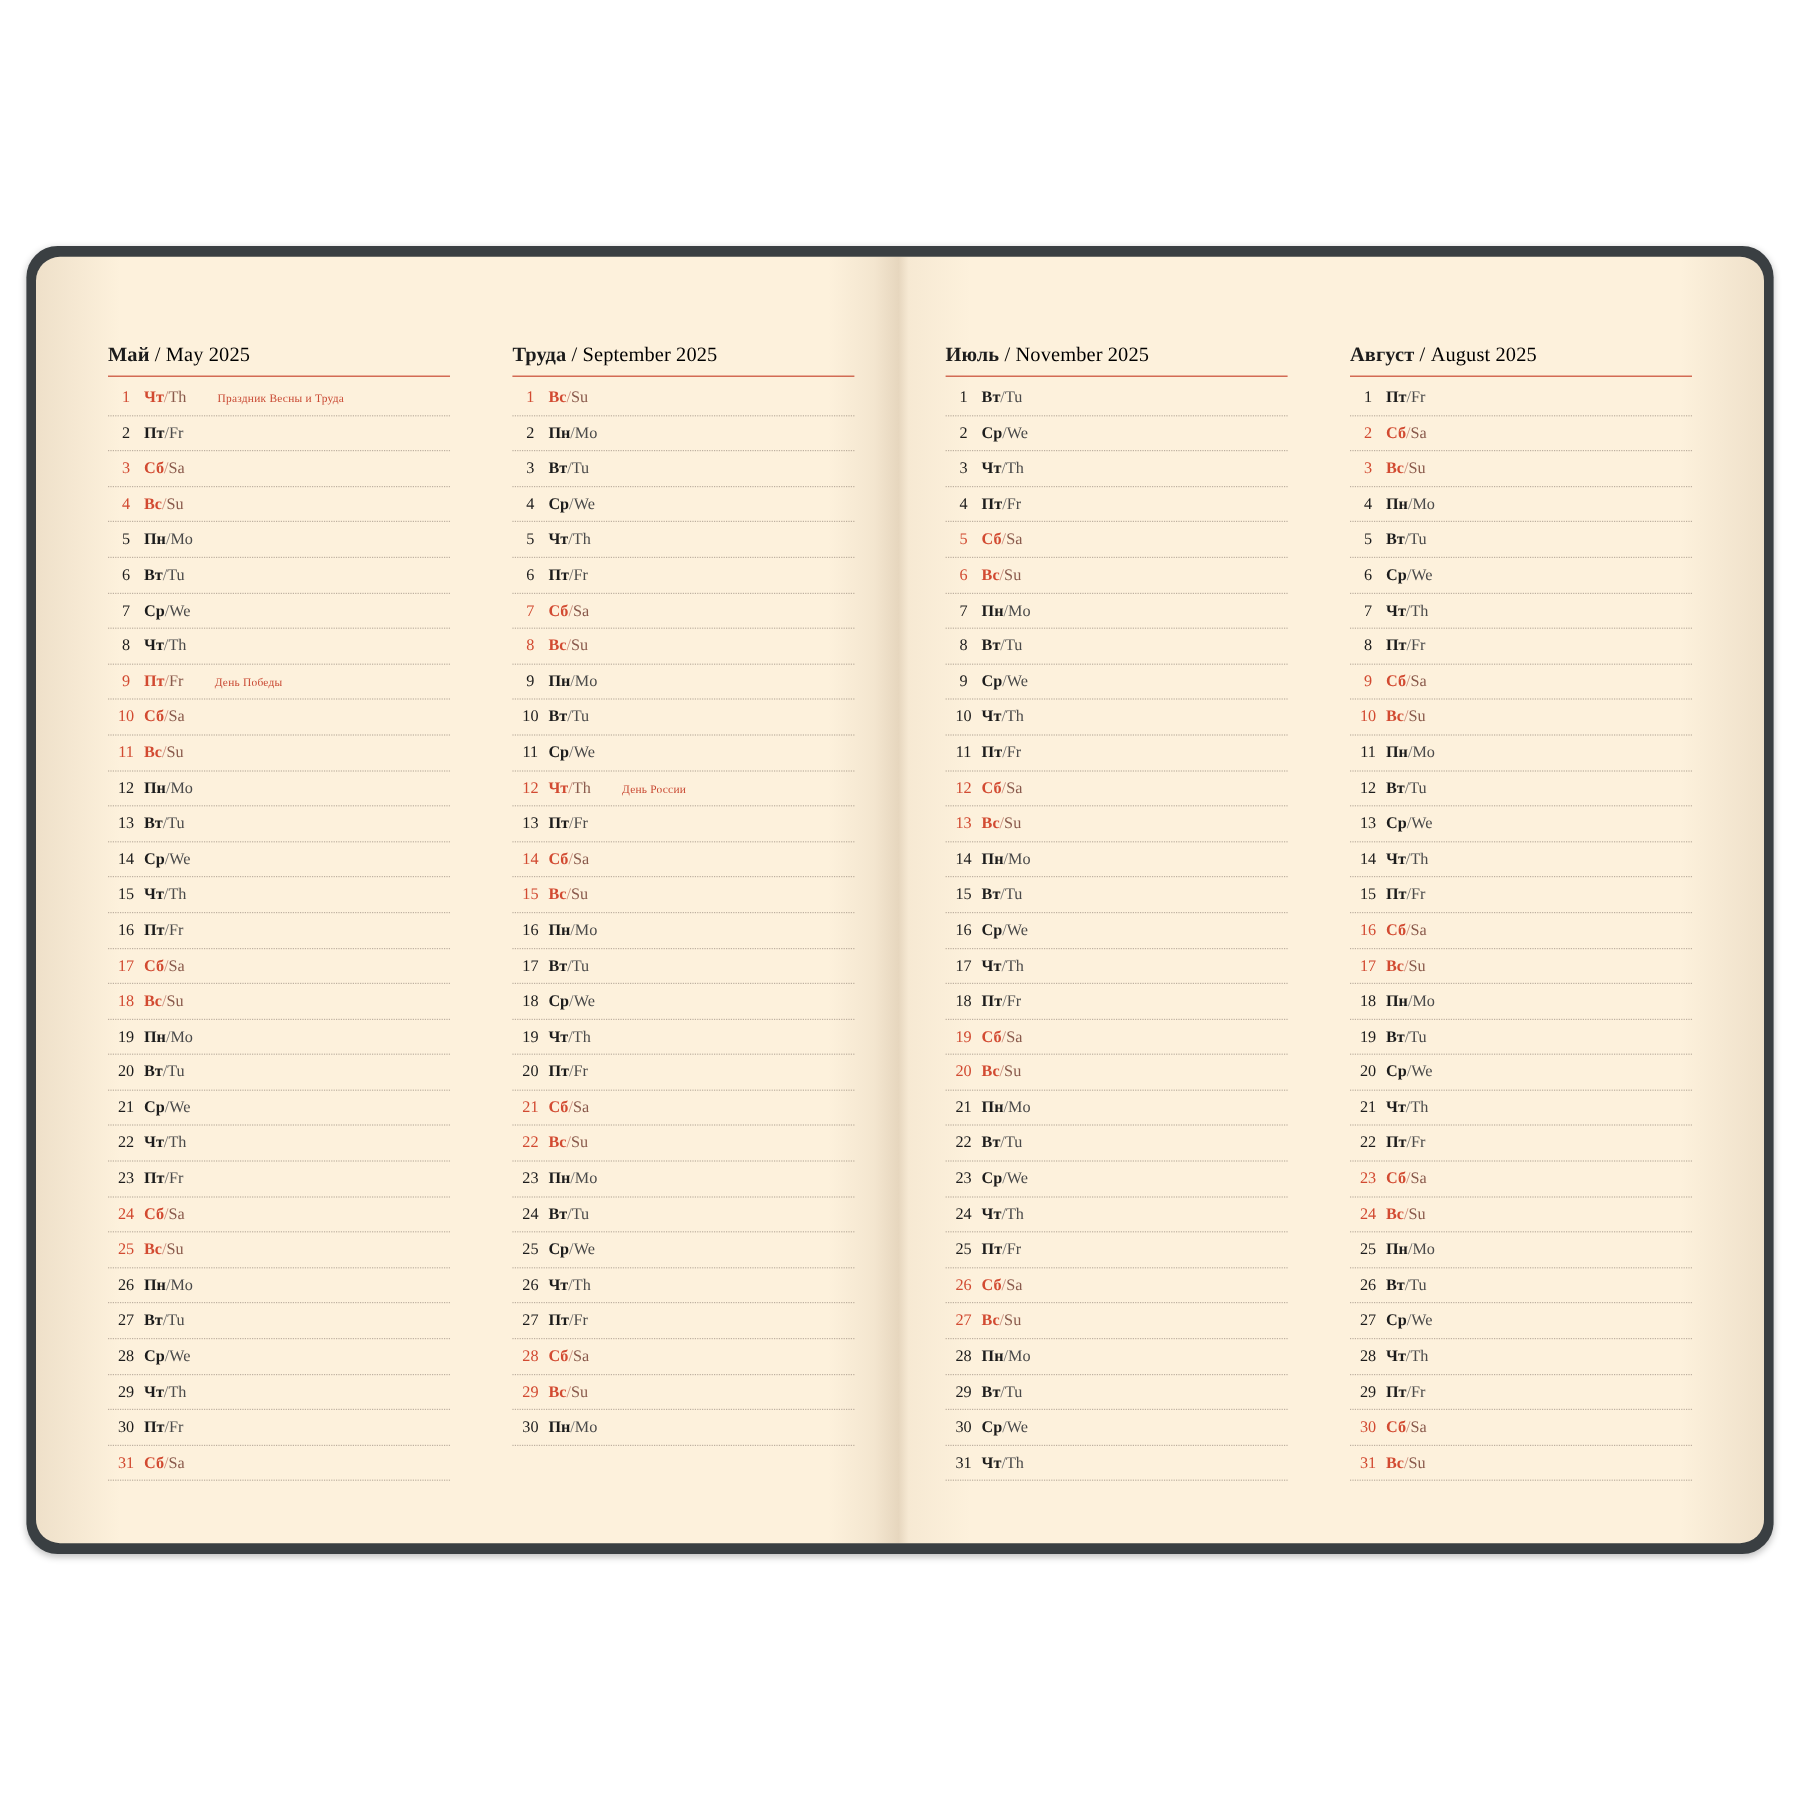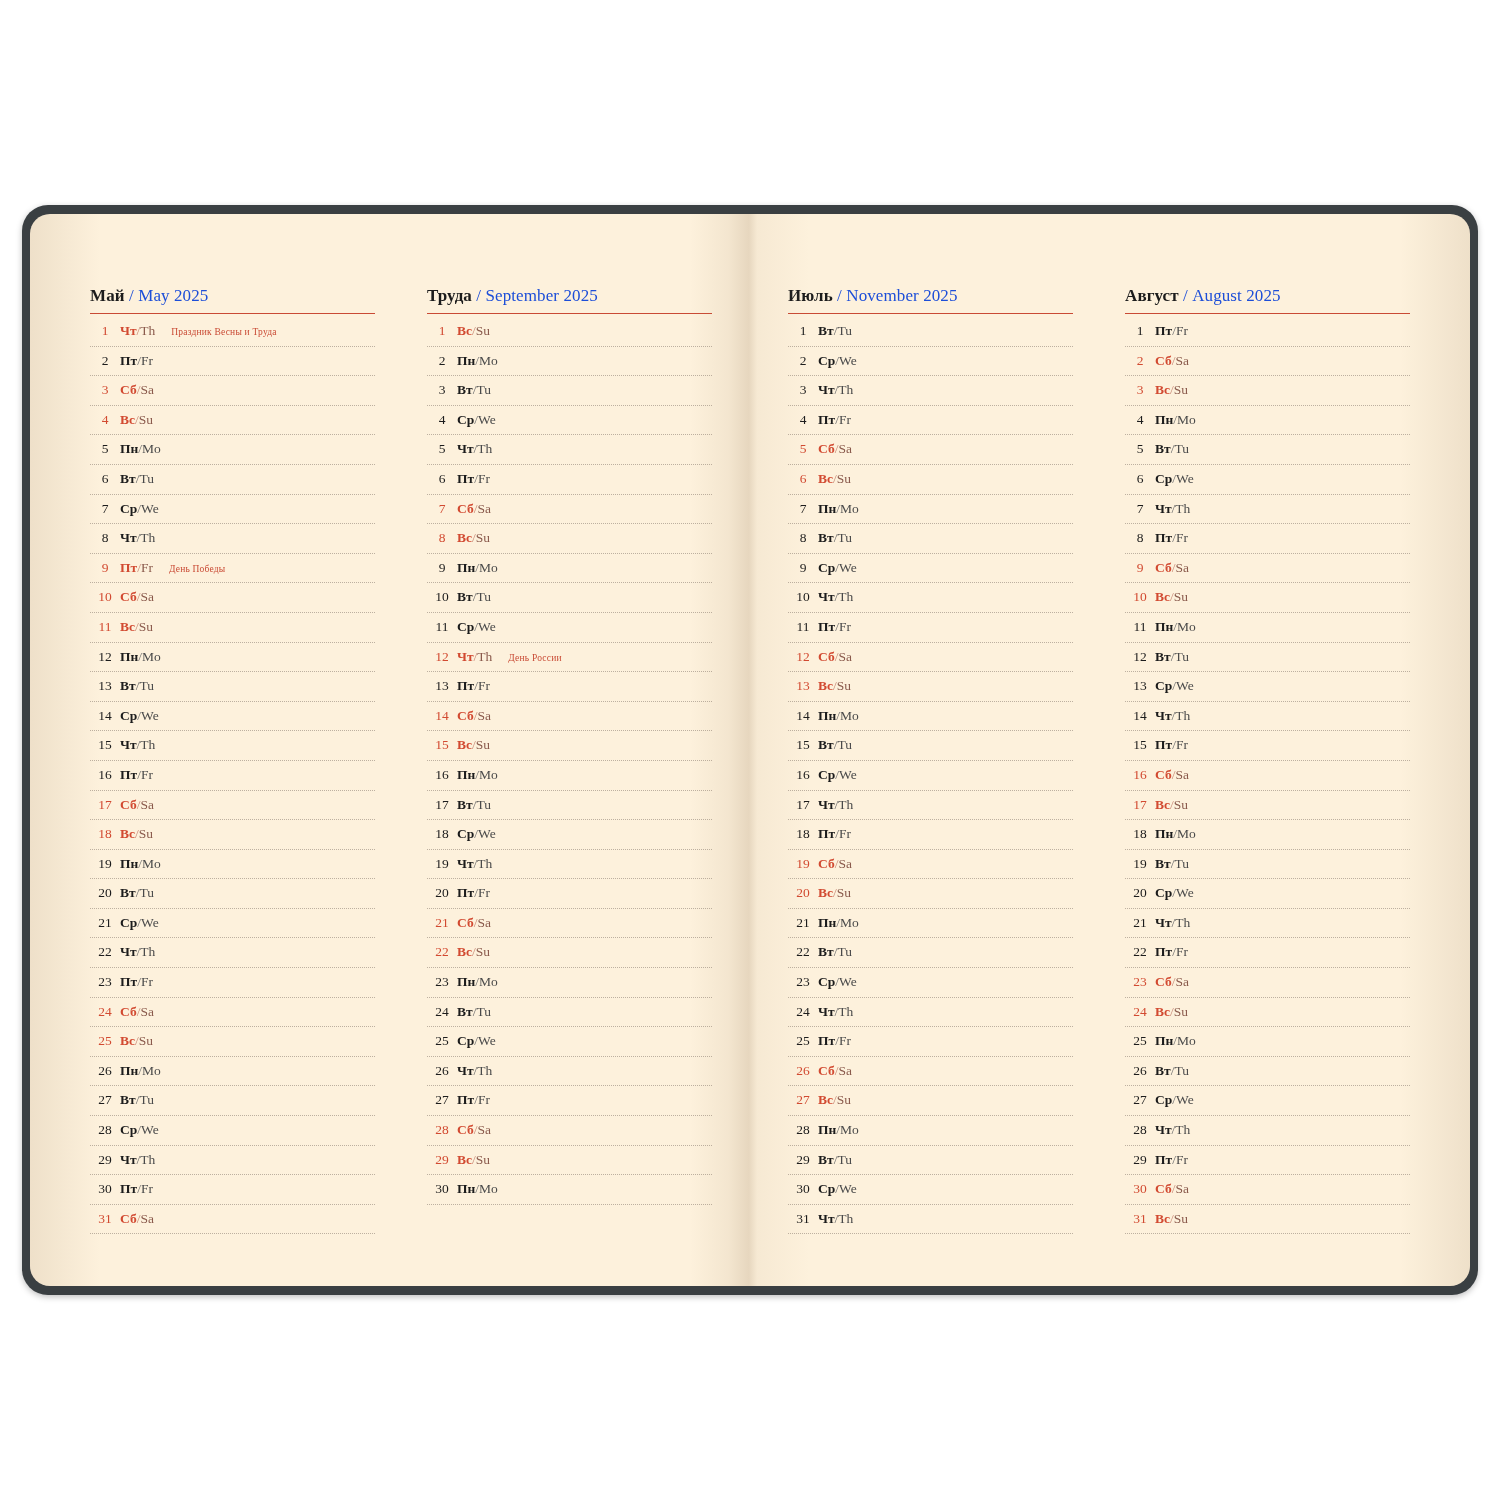--- a/index.html
+++ b/index.html
@@ -90,21 +90,21 @@
     padding-bottom: 7px;
     border-bottom: 1.5px solid #c94a34;
     white-space: nowrap;
     letter-spacing: 0.1px;
   }
   .month-title .ru {
     font-weight: bold;
   }
   .month-title .en {
     font-weight: normal;
-    color: #1d4ed8;
+    color: #000000;
   }
 
   .days {
     margin-top: 3px;
     text-align: center;
   }
   .day-row {
     display: flex;
     align-items: baseline;
     height: 28.6px;
@@ -121,21 +121,21 @@
   }
   .dow {
     flex: 0 0 auto;
     white-space: nowrap;
   }
   .dow .ru { font-weight: bold; color: #1c1c1c; }
   .dow .sep { color: #6d6d6d; font-weight: normal; }
   .dow .en { color: #4a4a4a; font-weight: normal; }
 
   .holiday-label {
-    margin-left: 16px;
+    margin-left: 26px;
     font-size: 9.5px;
     color: #c94a34;
     white-space: nowrap;
     letter-spacing: 0.2px;
   }
 
   
   .day-row.red .dnum { color: #d24a31; }
   .day-row.red .dow .ru { color: #d24a31; }
   .day-row.red .dow .sep { color: #c98a78; }

